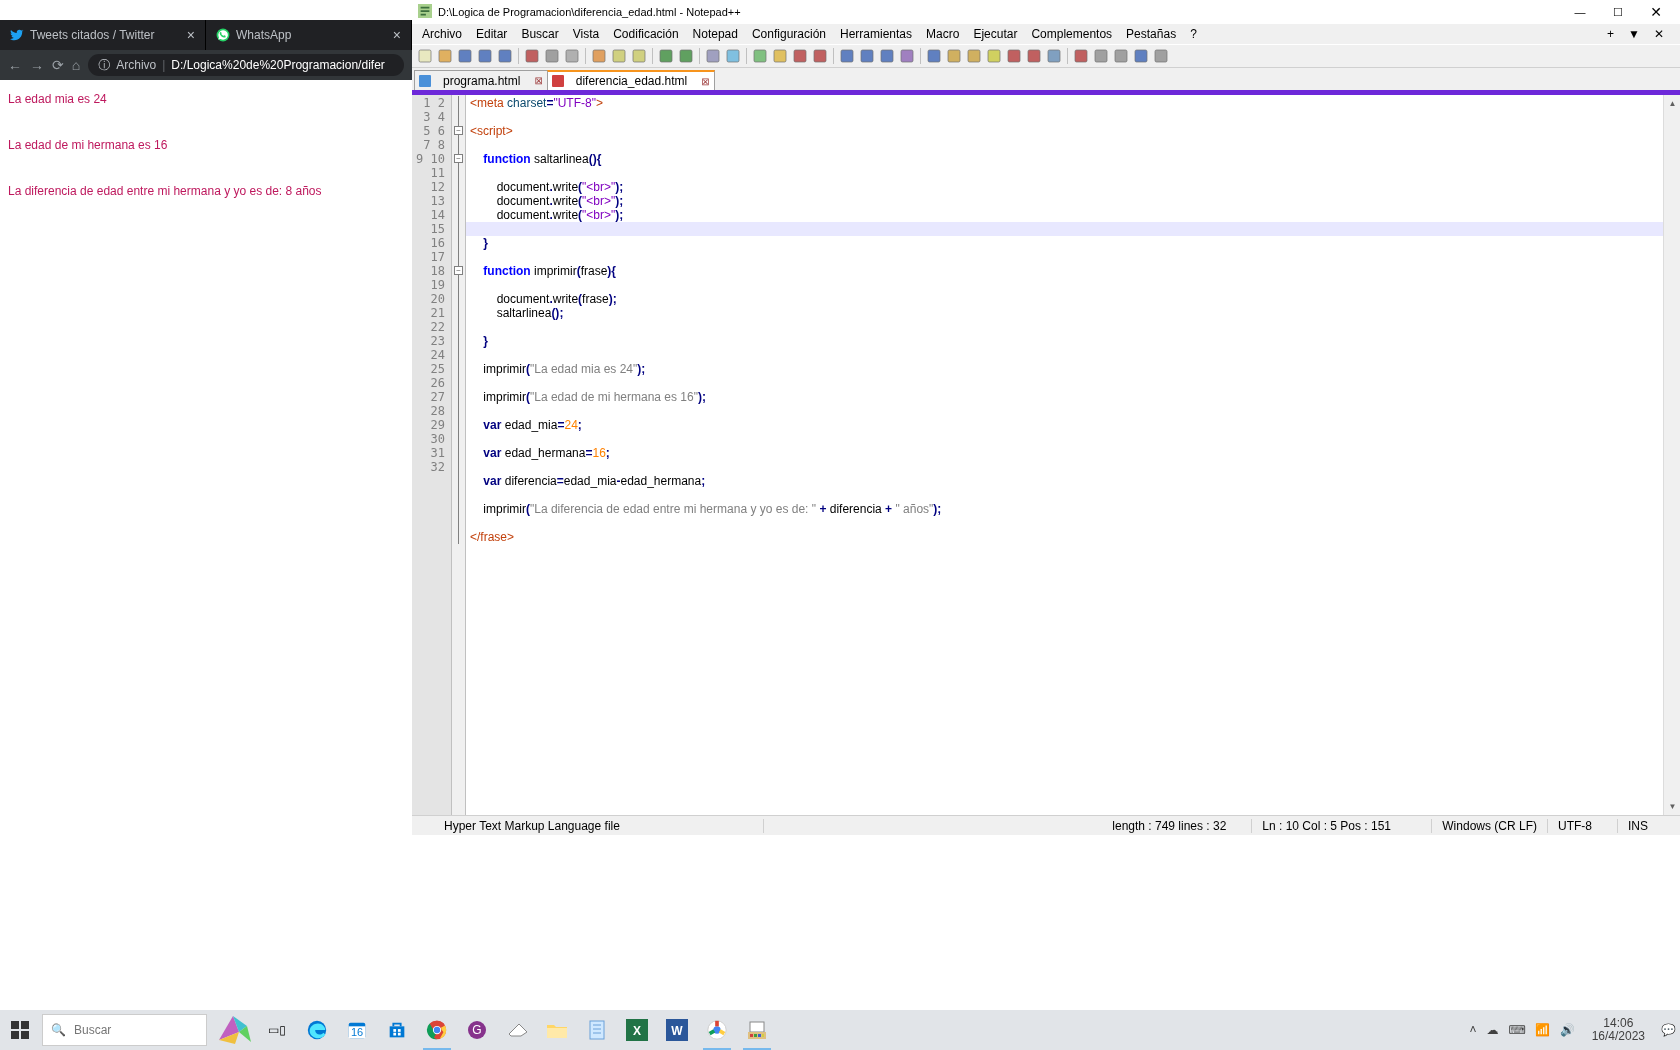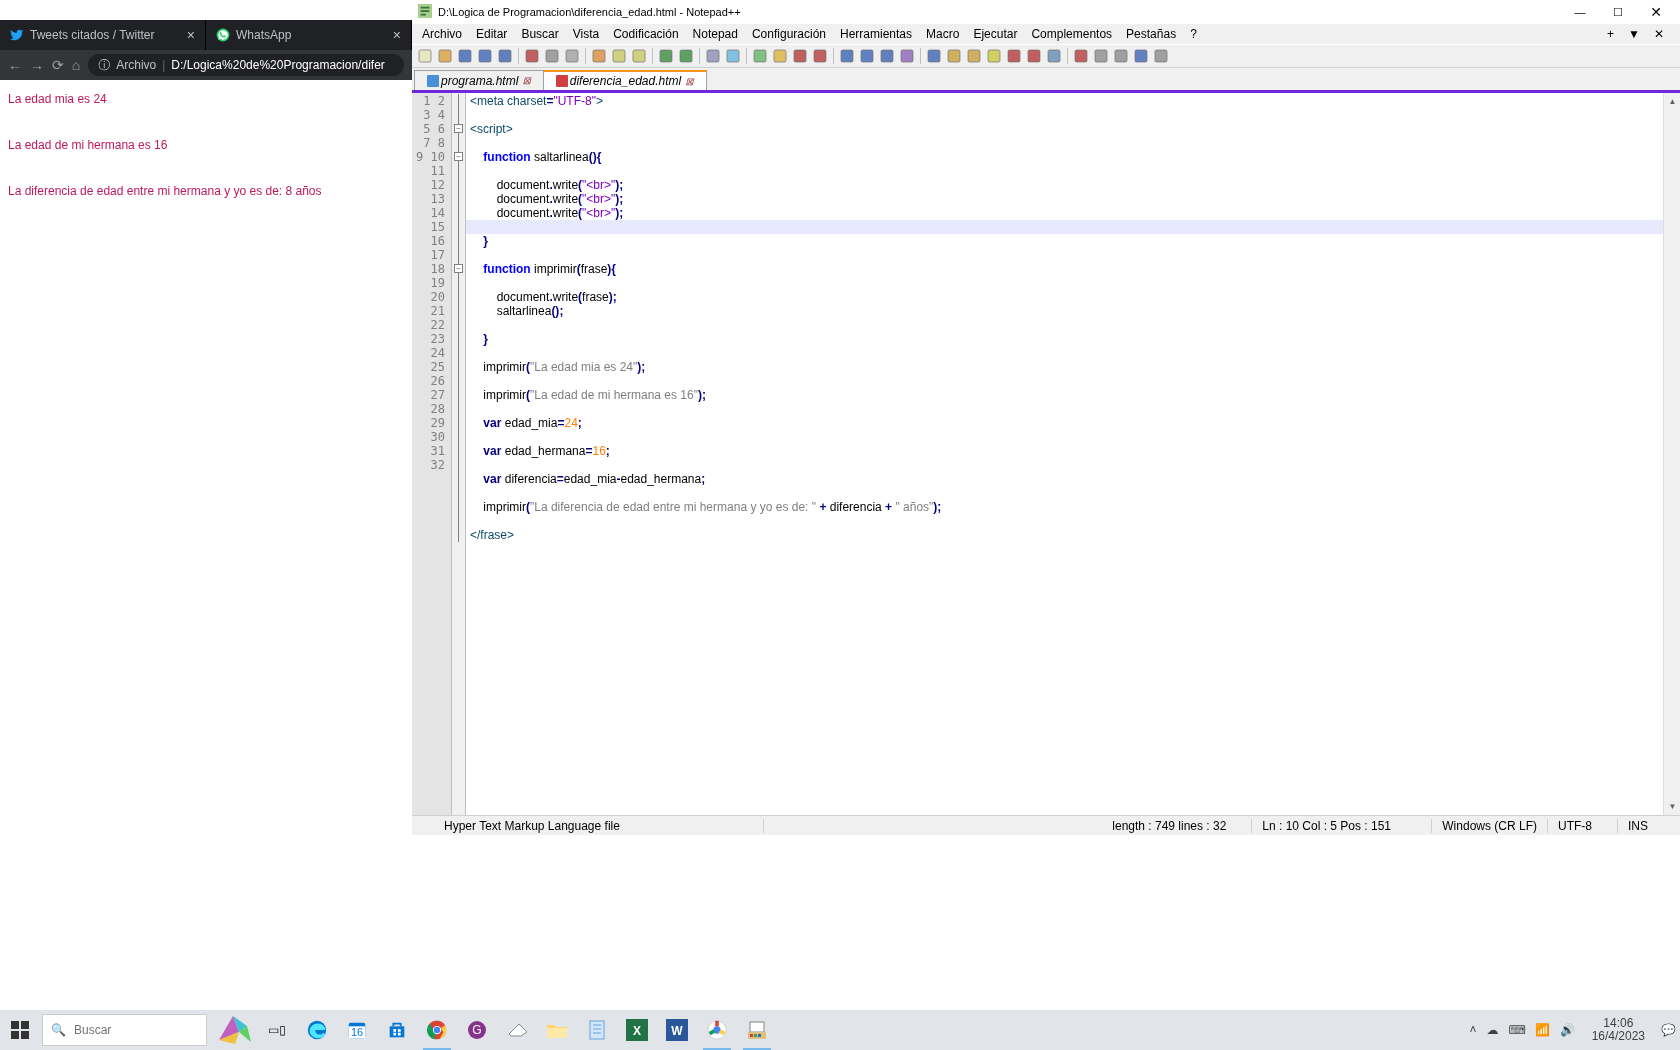--- a/index.html
+++ b/index.html
@@ -23,38 +23,38 @@
 .titlebar .winbtns { margin-left:auto; display:flex; gap:2px; }
 .titlebar .winbtn { width:36px; height:20px; display:flex; align-items:center; justify-content:center; font-size:11px; }
 .menubar { height:20px; background:#f0f0f0; display:flex; align-items:center; padding:0 4px; gap:2px; font-size:11px; }
 .menubar span { padding:1px 6px; }
 .menubar .right { margin-left:auto; display:flex; gap:2px; font-size:13px; padding-right:6px; }
 .toolbar { height:24px; background:#f0f0f0; border-top:1px solid #fff; border-bottom:1px solid #d0d0d0; display:flex; align-items:center; padding:0 4px; gap:2px; }
 .tbtn { width:18px; height:18px; display:flex; align-items:center; justify-content:center; }
 .tsep { width:1px; height:16px; background:#c0c0c0; margin:0 2px; }
 
 .filetabs { height:22px; background:#f0f0f0; display:flex; align-items:flex-end; padding-left:2px; }
-.ftab { height:20px; background:#f0f0f0; border:1px solid #a0a0a0; border-bottom:none; padding:1px 12px; display:flex; align-items:center; gap:2px; font-size:11px; margin-right:-1px;font-style:italic; }
+.ftab { height:20px; background:#f0f0f0; border:1px solid #a0a0a0; border-bottom:none; padding:1px 4px; display:flex; align-items:center; gap:12px; font-size:11px; margin-right:-1px; }
 .ftab.active { background:#fff; border-top:2px solid #f7941d; }
 .ftab .fi { width:12px; height:12px; background:#4a90d9; border-radius:1px; position:relative; }
 .ftab .fi.dirty { background:#d04040; }
 .ftab .fx { font-size:10px; color:#a04040; margin-left:2px; }
 
-.editor { flex:1; display:flex; background:#fff; border-top:3px solid #6d28d9; overflow:hidden; }
+.editor { flex:1; display:flex; background:#fff; border-top:5px solid #6d28d9; overflow:hidden; }
 .gutter { width:40px; background:#e4e4e4; border-right:1px solid #c0c0c0; text-align:right; padding:1px 6px 0 0; font-family:Consolas,monospace; font-size:12px; line-height:14px; color:#808080; }
 .foldbar { width:14px; background:#f0f0f0; border-right:1px solid #c0c0c0; position:relative; }
 .foldbar .fmark { position:absolute; left:2px; width:9px; height:9px; border:1px solid #808080; background:#fff; font-size:8px; line-height:7px; text-align:center; color:#606060; }
 .foldbar .fline { position:absolute; left:6px; width:1px; background:#c00000; }
 .code { flex:1; font-family:Consolas,monospace; font-size:12px; line-height:14px; padding:1px 0 0 4px; white-space:pre; position:relative; }
 .code .curline { position:absolute; left:0; right:0; height:14px; background:#e8e8ff; z-index:0; }
 .code pre { position:relative; z-index:1; }
 .vscroll { width:17px; background:#f0f0f0; border-left:1px solid #dcdcdc; position:relative; }
 .vscroll .arrow { position:absolute; left:0; width:17px; height:17px; background:#f0f0f0; display:flex; align-items:center; justify-content:center; font-size:8px; color:#606060; }
 
-.t-tag{color:#0c4a6e;} .t-attr{color:#0c4a6e;} .t-str{color:#8000c0;} .t-kw{color:#0000ff;font-weight:bold;} .t-kw2{color:#000080;font-weight:bold;} .t-id{color:#000;} .t-num{color:#ff8000;} .t-lit{color:#808080;} .t-op{color:#000080;font-weight:bold;}
+.t-tag{color:#c2410c;} .t-attr{color:#0c4a6e;} .t-str{color:#8000c0;} .t-kw{color:#0000ff;font-weight:bold;} .t-kw2{color:#000080;font-weight:bold;} .t-id{color:#000;} .t-num{color:#ff8000;} .t-lit{color:#808080;} .t-op{color:#000080;font-weight:bold;}
 
 .statusbar { height:20px; background:#f0f0f0; border-top:1px solid #d0d0d0; display:flex; align-items:center; font-size:11px; padding:0 22px; }
 .statusbar .cell { padding:0 10px; border-right:1px solid #d0d0d0; }
 .statusbar .cell:last-child { border-right:none; }
 .statusbar .sp { flex:1; }
 
 
 .taskbar { position:absolute; left:0; bottom:0; right:0; height:40px; background:#e1e4e8; display:flex; align-items:center; }
 .start { width:40px; height:40px; display:flex; align-items:center; justify-content:center; }
 .search { height:32px; width:165px; background:#fff; border:1px solid #ccc; margin:0 2px; display:flex; align-items:center; padding:0 8px; gap:8px; color:#767676; }

